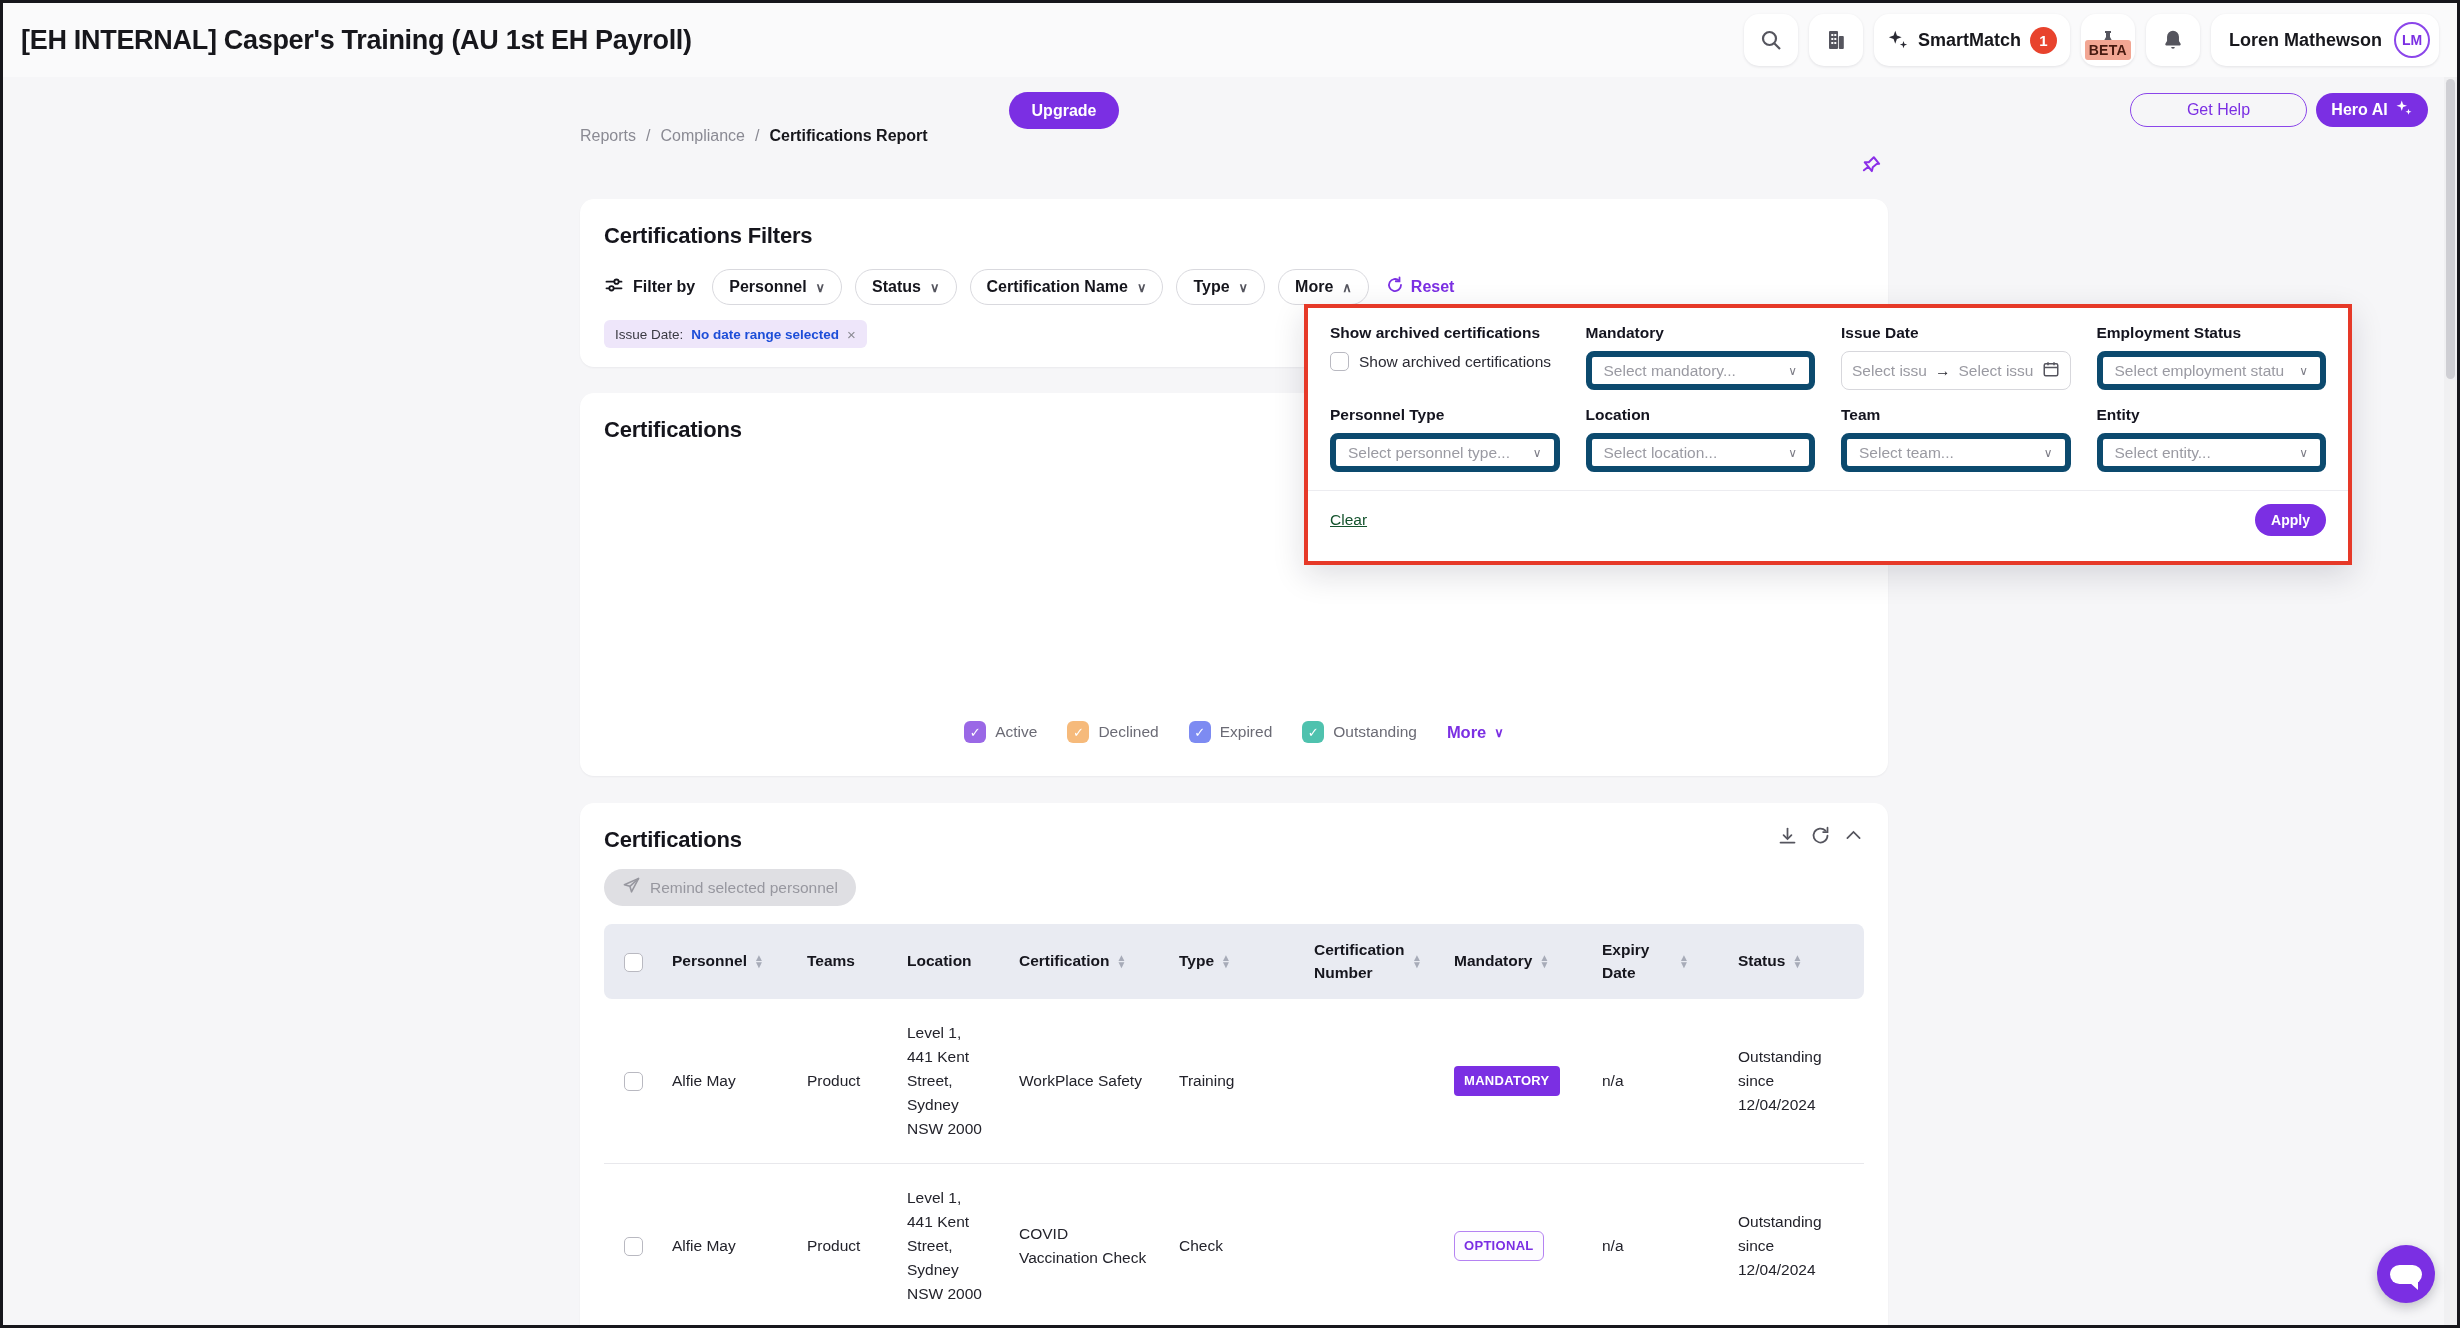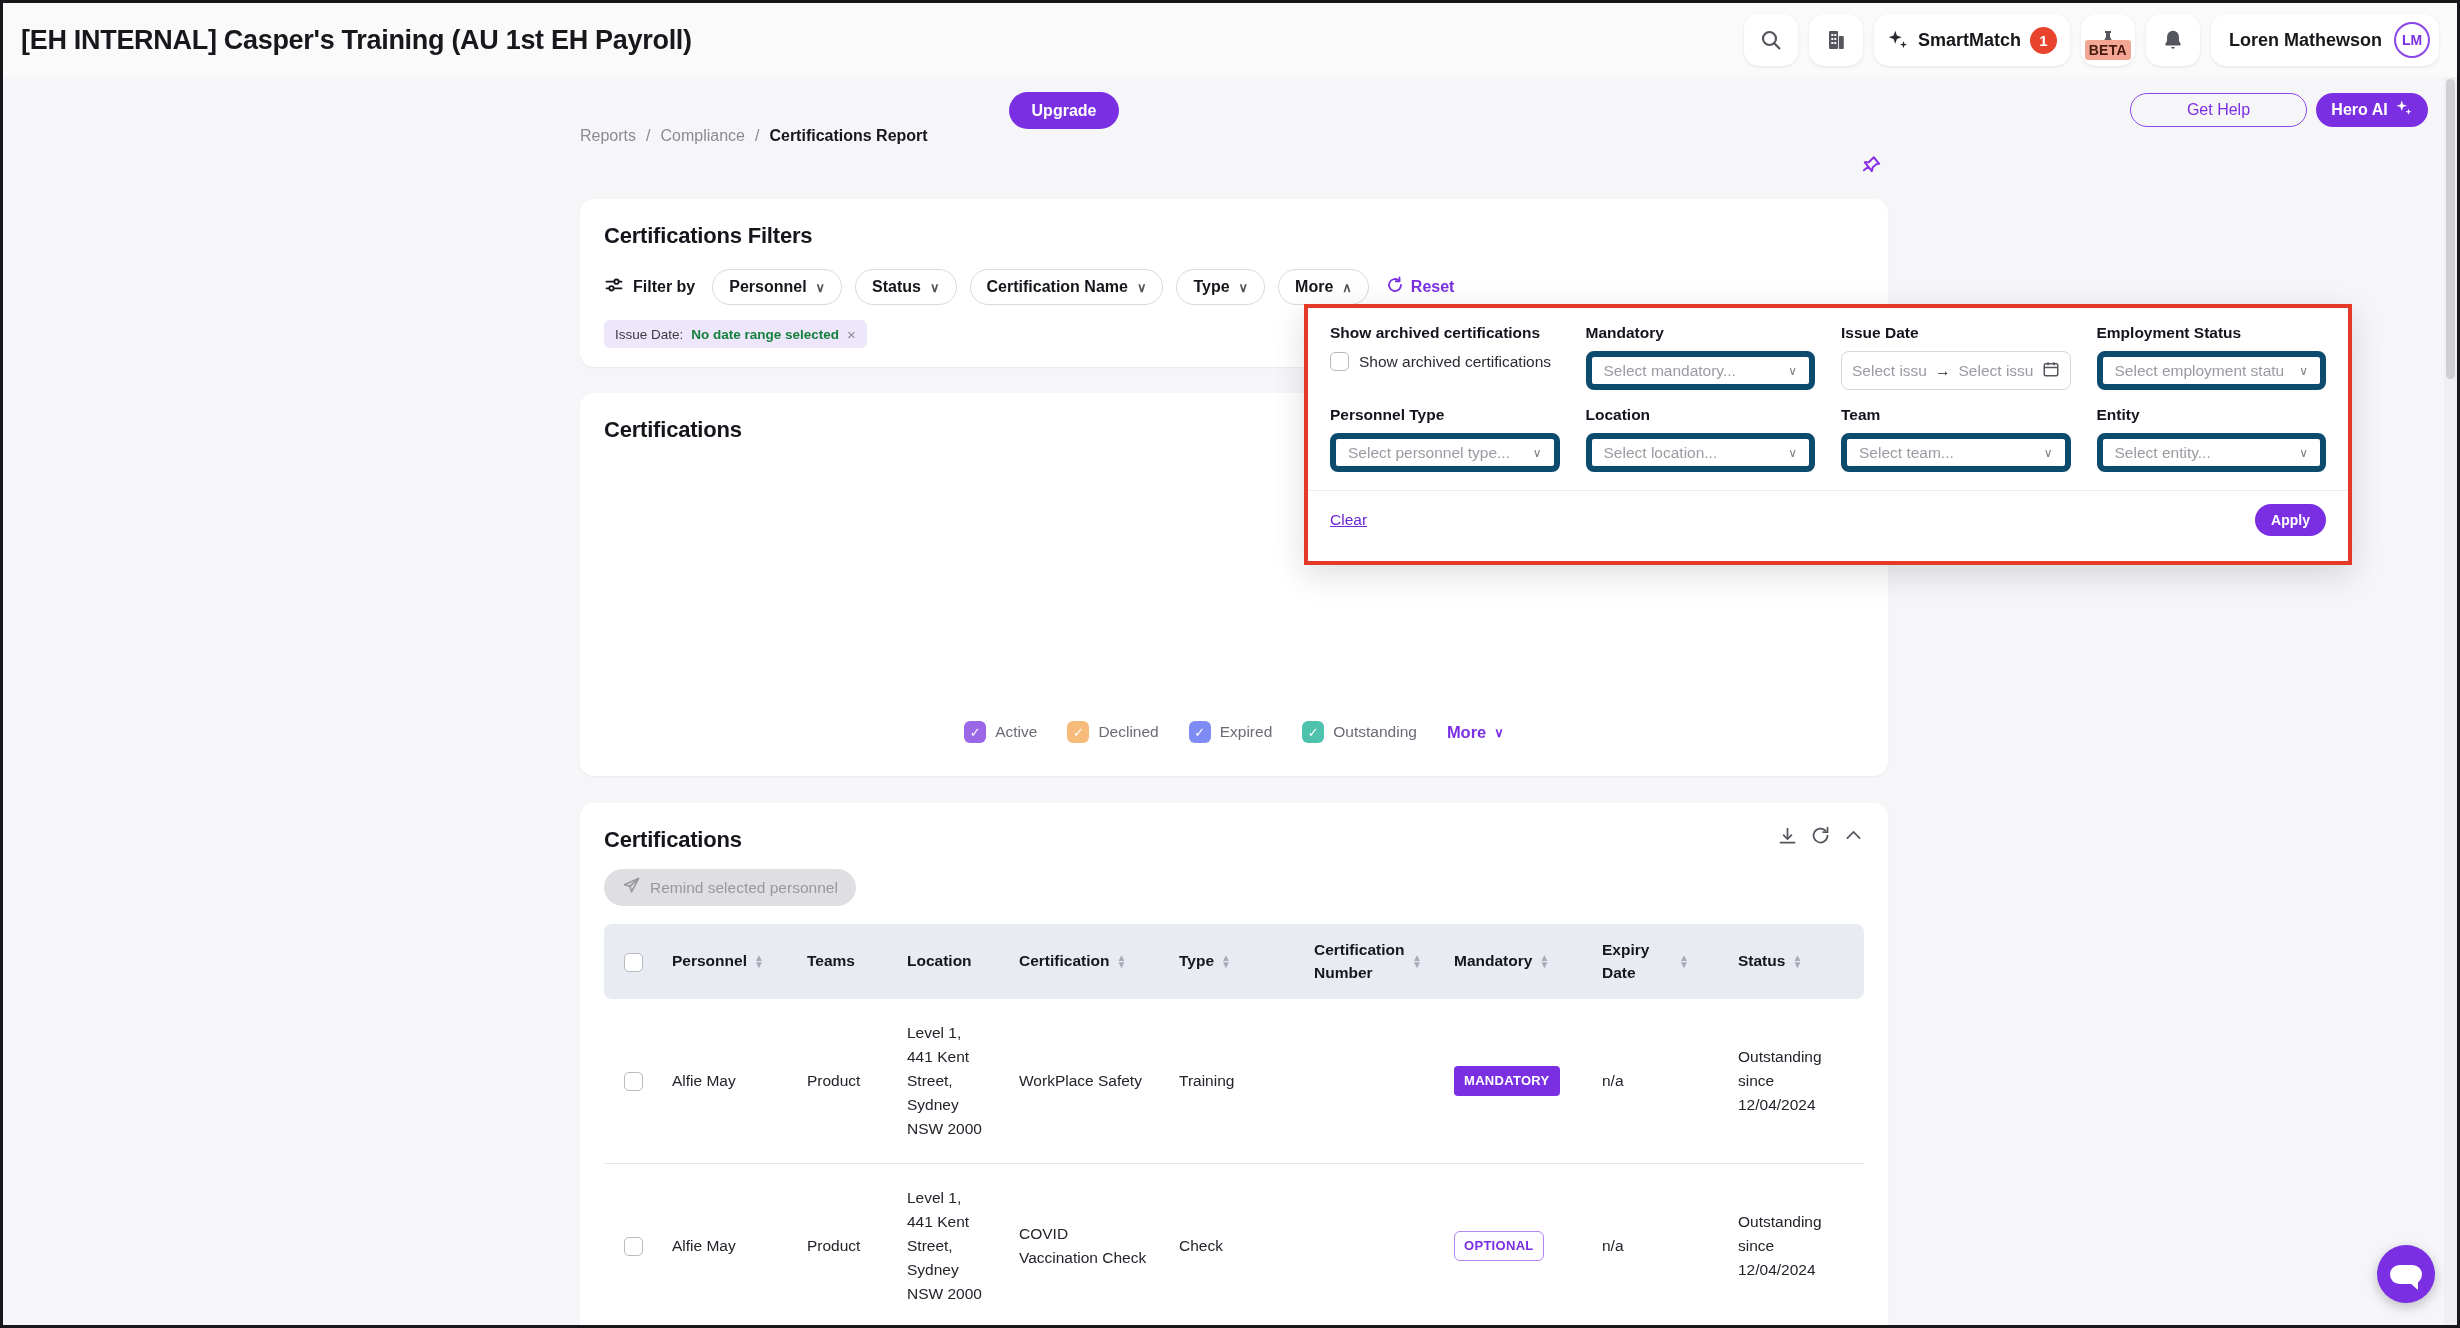--- a/index.html
+++ b/index.html
@@ -34,35 +34,35 @@
   .card-title { font-size:22px; font-weight:bold; color:#15151c; letter-spacing:-.2px; }
 
   
   .filters-card { top:196px; height:168px; padding:24px; }
   .filter-row { display:flex; align-items:center; gap:13px; margin-top:20px; }
   .filter-by { display:flex; align-items:center; gap:9px; font-size:16px; font-weight:bold; color:#15151c; margin-right:4px; }
   .pill { height:36px; border:1px solid #d9d9de; background:#fff; border-radius:18px; padding:0 16px; display:flex; align-items:center; gap:9px; font-size:16px; font-weight:bold; color:#15151c; cursor:pointer; }
   .pill .chev { color:#55555e; font-size:13px; }
   .reset-link { display:flex; align-items:center; gap:7px; color:#7b2fe3; font-size:16px; font-weight:bold; cursor:pointer; margin-left:4px; }
   .chip { display:inline-flex; align-items:center; gap:8px; background:#eee6fa; border-radius:6px; height:28px; padding:0 11px; font-size:13.5px; color:#3a3a42; margin-top:15px; }
-  .chip b { color:#15803d; }
+  .chip b { color:#1d4ed8; }
   .chip .x { color:#8a8a92; font-size:15px; cursor:pointer; }
 
   
   .more-panel { position:absolute; left:1301px; top:301px; width:1048px; height:261px; background:#fff; border:4px solid #e63928; box-shadow:0 10px 30px rgba(20,20,40,.14); z-index:40; padding:16px 22px 0 22px; }
   .mp-grid { display:grid; grid-template-columns:1fr 1fr 1fr 1fr; column-gap:26px; row-gap:16px; }
   .mp-field .mp-label { font-size:15.5px; font-weight:bold; color:#14141f; margin-bottom:9px; }
   .mp-select { height:39px; border:6px solid #0c4a6e; border-radius:8px; display:flex; align-items:center; justify-content:space-between; padding:0 12px; font-size:15.5px; color:#9a9aa2; cursor:pointer; background:#fff; overflow:hidden; white-space:nowrap; }
   .mp-select .chev { color:#7c7c86; font-size:12px; margin-left:6px; }
   .mp-check { display:flex; gap:10px; font-size:15.5px; color:#2a2a33; line-height:1.45; }
   .checkbox { width:19px; height:19px; border:1.5px solid #b9b9c1; border-radius:5px; background:#fff; flex:none; cursor:pointer; margin-top:1px; }
   .daterange { height:39px; border:1px solid #d7d7dc; border-radius:8px; display:flex; align-items:center; padding:0 10px; font-size:15.5px; color:#9a9aa2; gap:8px; cursor:pointer; overflow:hidden; white-space:nowrap; }
   .daterange .seg { overflow:hidden; flex:1; }
   .mp-footer { display:flex; align-items:center; justify-content:space-between; border-top:1px solid #ececf0; margin:18px -22px 0 -22px; padding:13px 22px; }
-  .clear-link { color:#6d28d9; font-size:15.5px; cursor:pointer;text-decoration:underline; }
+  .clear-link { color:#14532d; font-size:15.5px; cursor:pointer;text-decoration:underline; }
   .apply-btn { background:#7b2fe3; color:#fff; border:none; border-radius:16px; height:32px; padding:0 16px; font-size:14px; font-weight:bold; font-family:inherit; cursor:pointer; }
 
   
   .chart-card { top:390px; height:383px; padding:24px; }
   .donut-wrap { position:absolute; left:534px; top:73px; width:240px; height:240px; }
   .donut-center { position:absolute; left:0; top:0; width:240px; height:240px; display:flex; flex-direction:column; align-items:center; justify-content:center; gap:3px; pointer-events:none; }
   .donut-total { font-size:31px; font-weight:bold; color:#17171c; }
   .donut-sub { font-size:17px; color:#55555e; }
   .legend-row { position:absolute; left:0; right:0; top:328px; display:flex; align-items:center; justify-content:center; gap:30px; }
   .legend-item { display:flex; align-items:center; gap:9px; font-size:15.5px; color:#6b6b75; }

